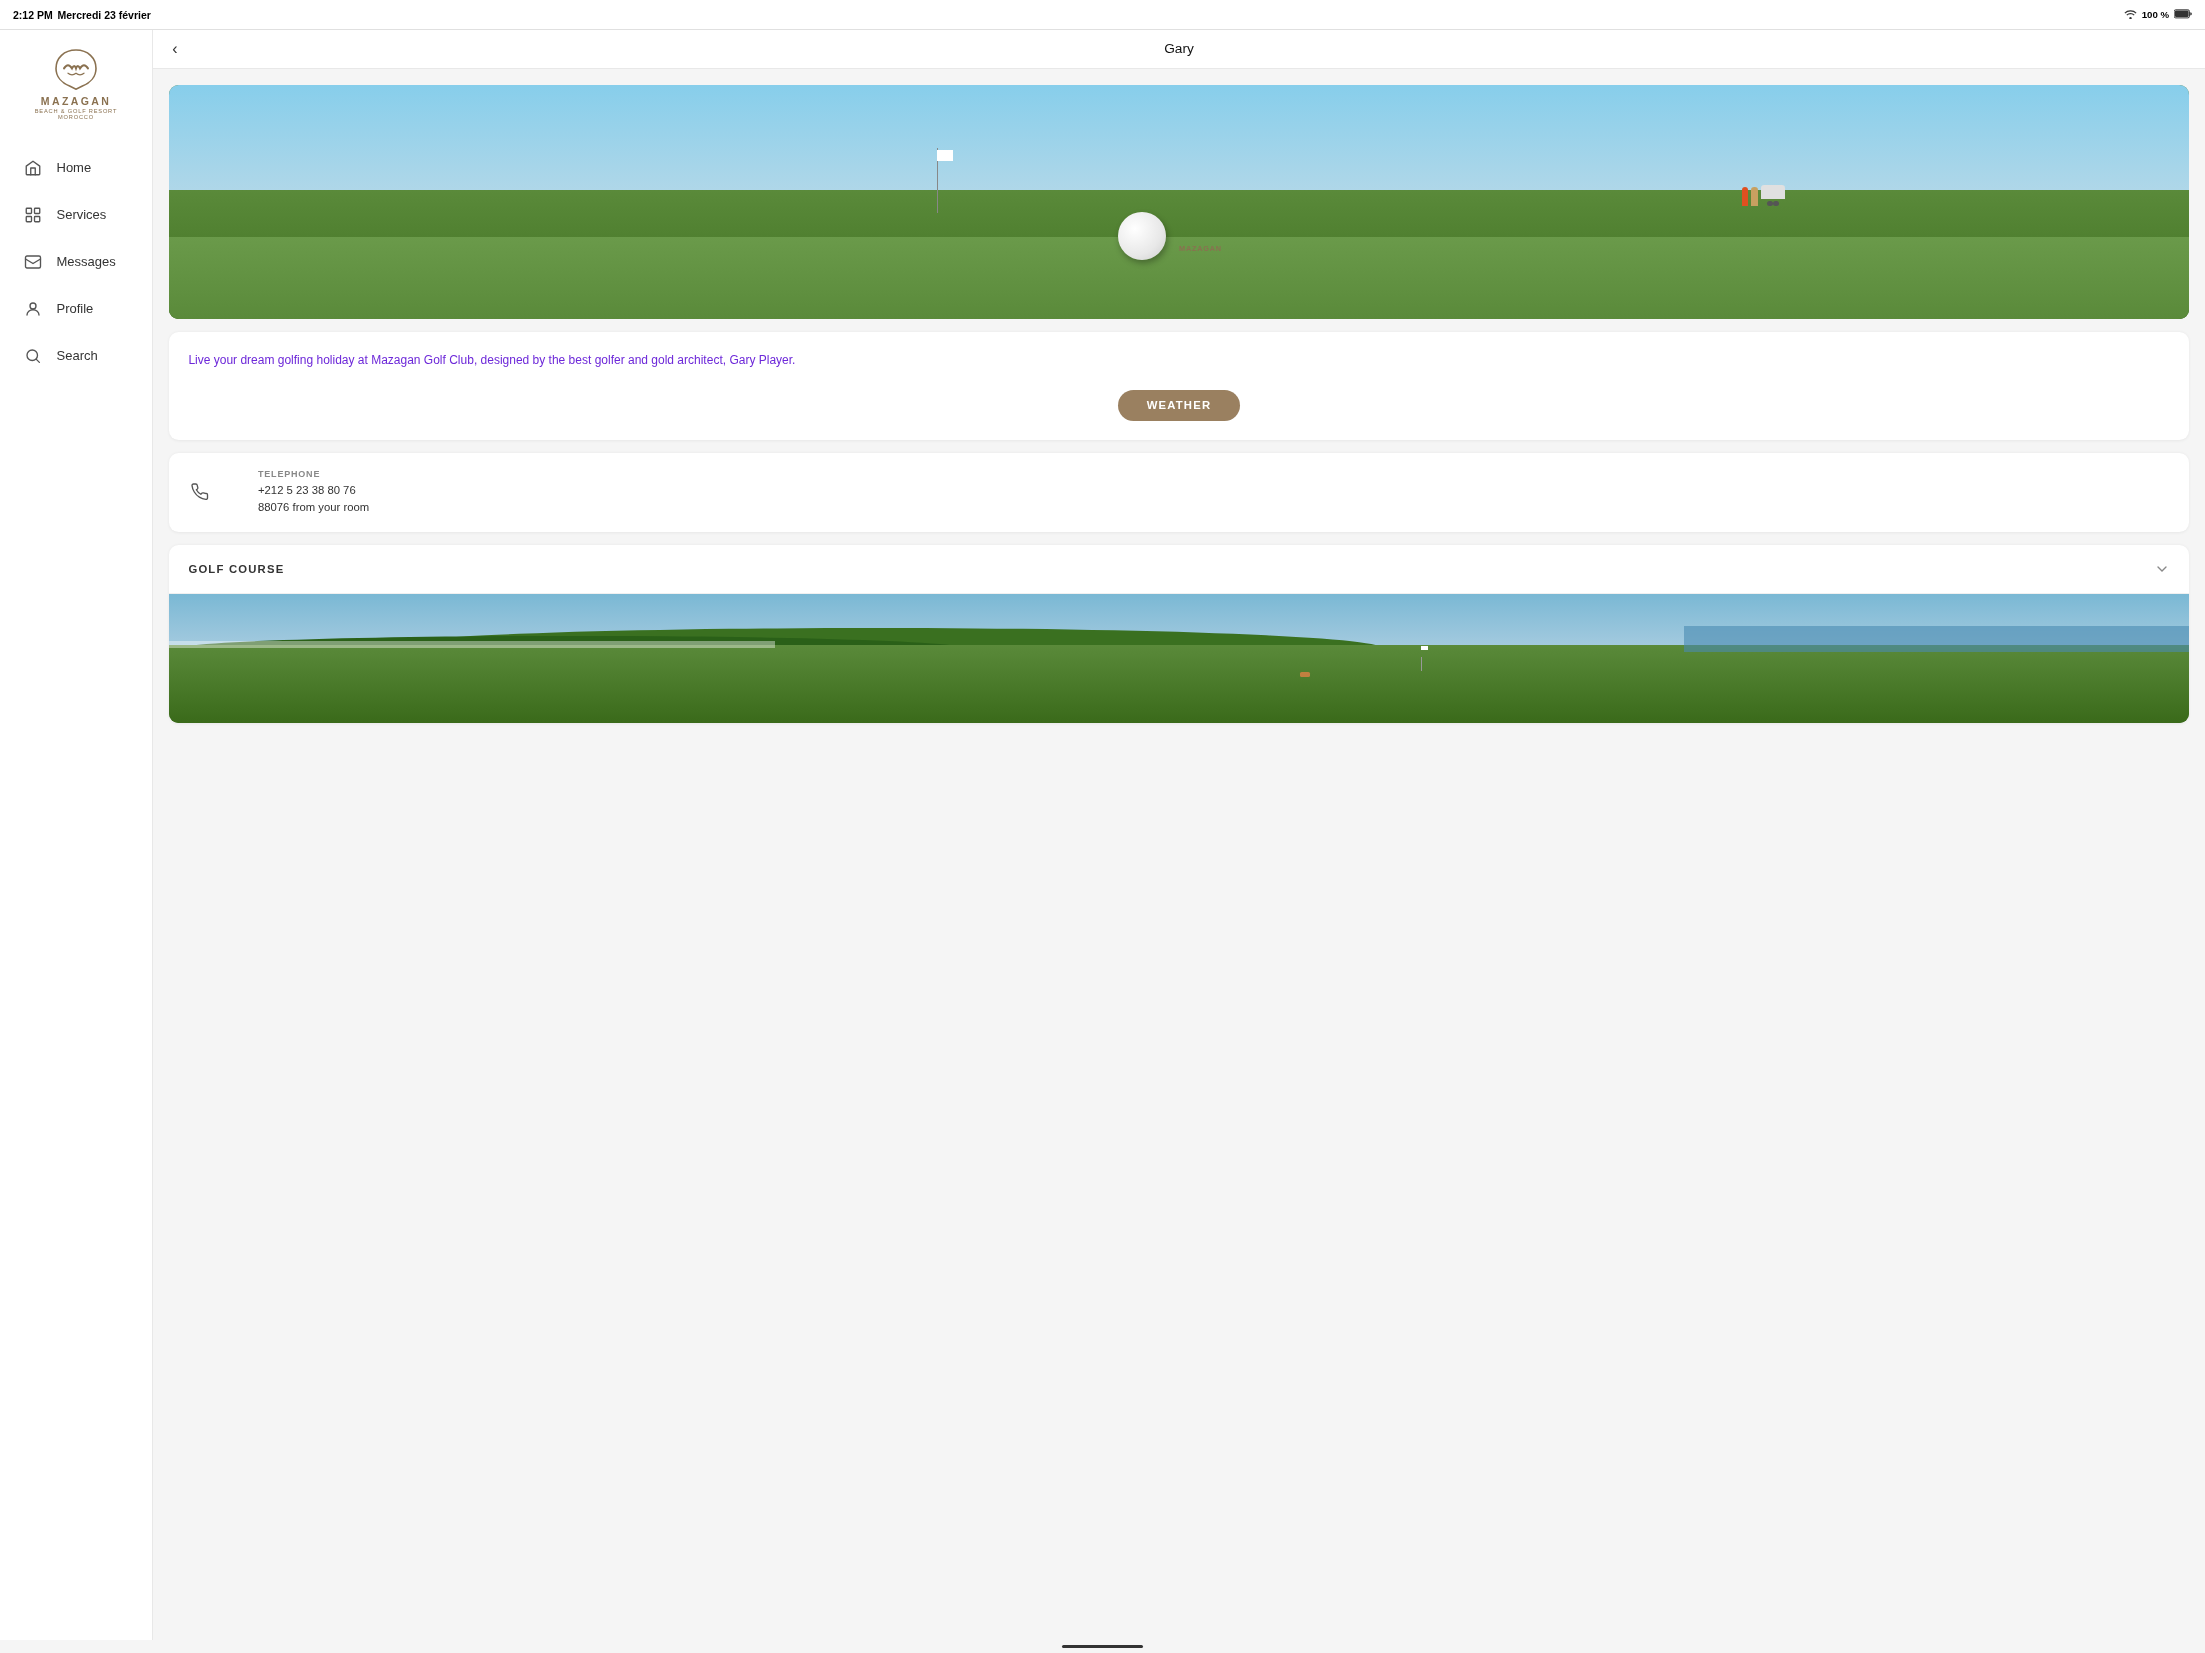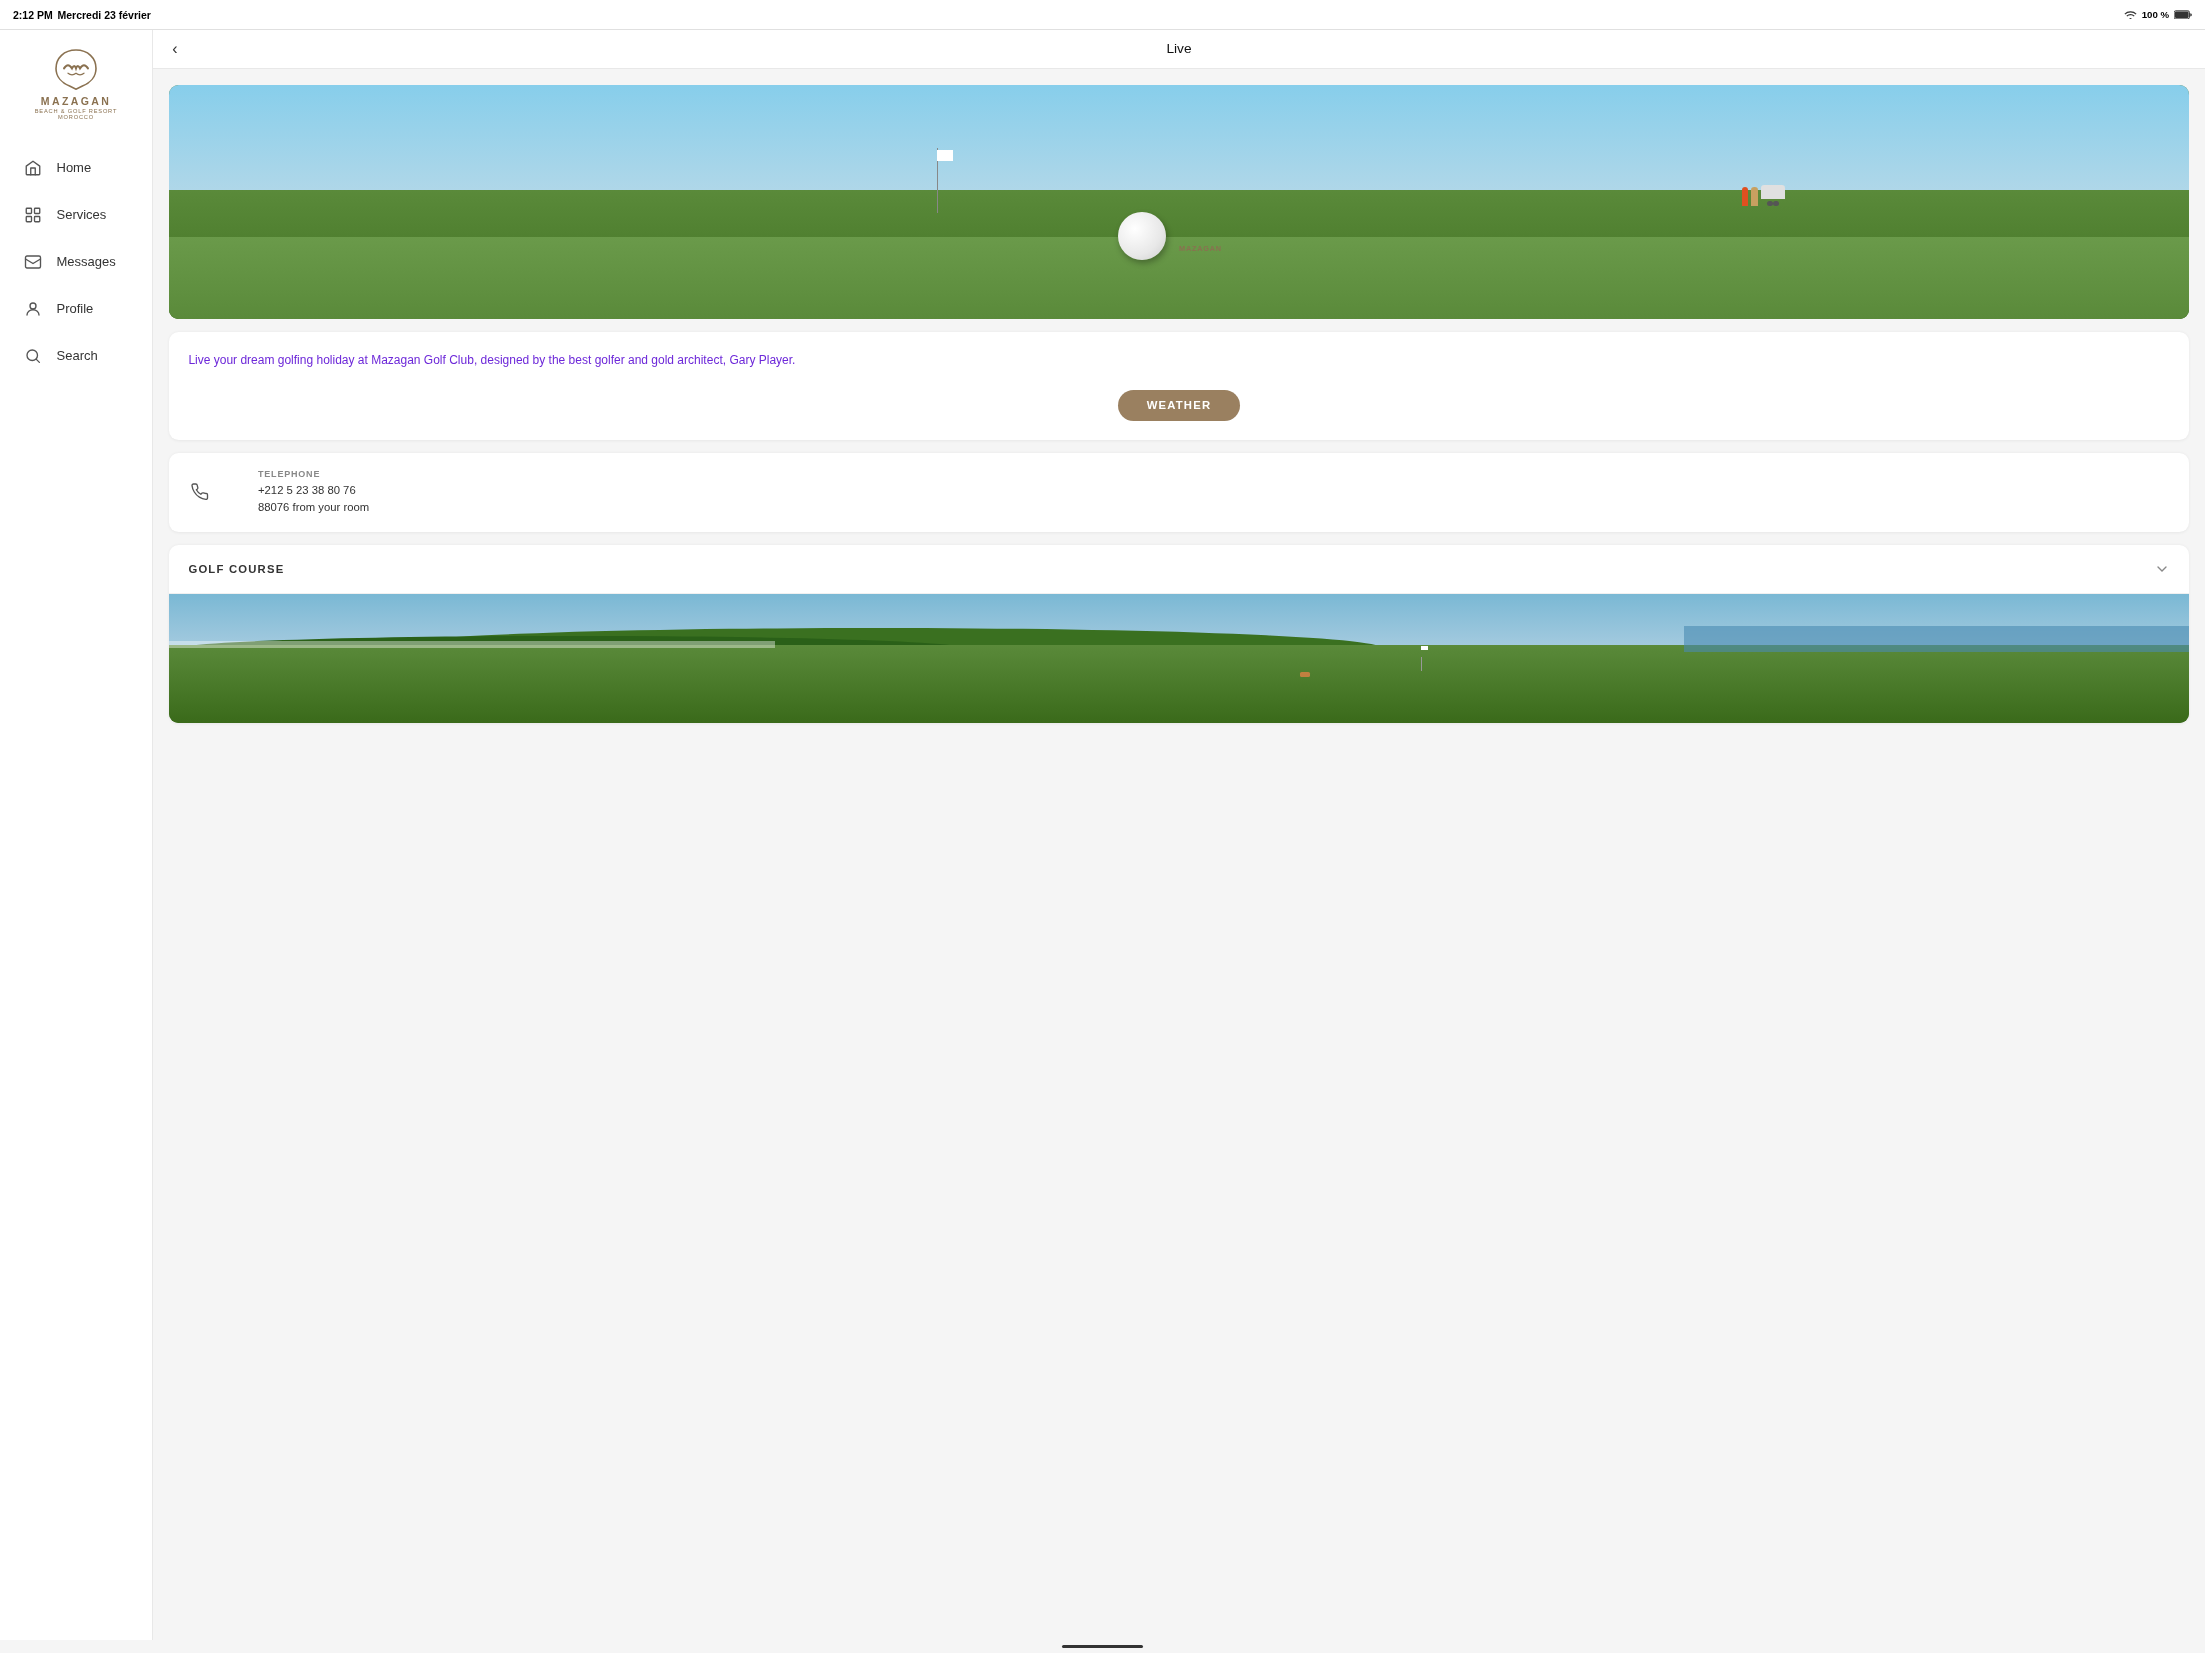--- a/index.html
+++ b/index.html
@@ -18,21 +18,21 @@
       display: flex;
       justify-content: space-between;
       align-items: center;
       padding: 4.8px 13px;
       font-size: 10.5px;
       font-weight: 600;
       height: 30px;
       border-bottom: 0.8px solid #e0e0e0;
     }
     .status-left { display: flex; gap: 4.8px; align-items: center; }
-    .status-right { display: flex; gap: 4.8px; align-items: center; font-size: 9.7px; }
+    .status-right { display: flex; gap: 4.8px; align-items: flex-start; font-size: 9.7px; }
 
     
     .app-container {
       display: flex;
       flex: 1;
       overflow: hidden;
     }
 
     
     .sidebar {
@@ -495,21 +495,21 @@
         </span>
         <span class="nav-label">Search</span>
       </div>
     </nav>
   </div>
 
   <div class="main-content">
 
     <div class="top-bar">
       <button class="back-btn">‹</button>
-      <span class="page-title">Live</span>
+      <span class="page-title">Gary</span>
     </div>
 
     <div class="content-area">
 
       <div class="hero-image-container">
         <div class="golf-scene">
           <div class="sky"></div>
           <div class="trees-line"></div>
           <div class="grass-bg"></div>
           <div class="fairway"></div>

